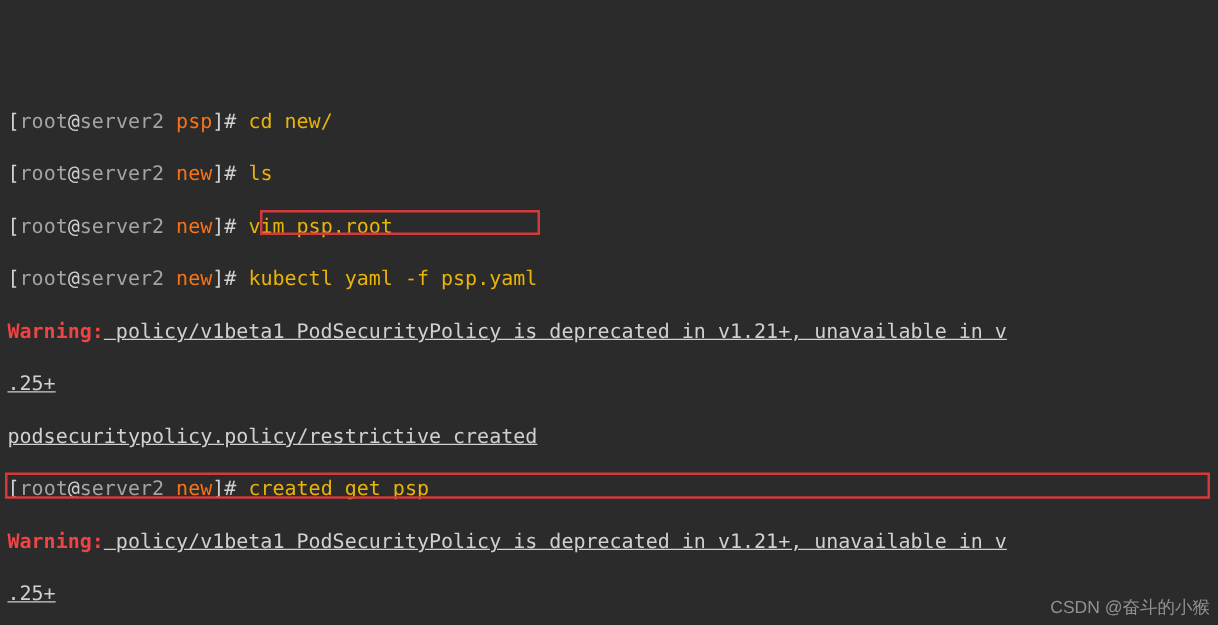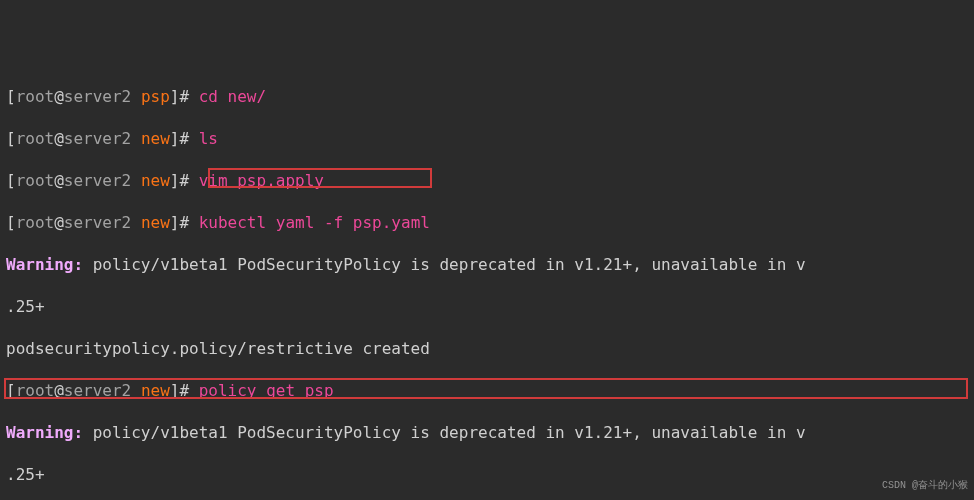--- a/index.html
+++ b/index.html
@@ -13,52 +13,52 @@
     height: 500px;
     overflow: hidden;
     padding: 2px 6px;
     white-space: pre;
     position: relative;
   }
   .bracket { color: #d0d0d0; }
   .user-host { color: #a3a3a3; }
   .path { color: #f97316; }
   .hash { color: #d0d0d0; }
-  .cmd { color: #ec4899; }
-  .warn { color: #f0abfc; font-weight: bold; }
-  .msg { color: #d0d0d0; }
+  .cmd { color: #eab308; }
+  .warn { color: #ef4444; font-weight: bold; }
+  .msg { color: #d0d0d0; text-decoration: underline; }
   .highlight-box {
     border: 2px solid #d13b3b;
     position: absolute;
     pointer-events: none;
   }
   .watermark {
     position: absolute;
     bottom: 4px;
     right: 6px;
     color: #bdbdbd;
-    font-size: 10px;
+    font-size: 14px;
     opacity: 0.7;
-    font-family: Liberation Mono, monospace;
+    font-family: Liberation Sans, sans-serif;
   }
   .line { display: block; }
 </style>
 </head>
 <body>
 
 
 
 <span class="line"><span class="bracket">[</span><span class="user-host">root</span><span class="bracket">@</span><span class="user-host">server2</span> <span class="path">psp</span><span class="bracket">]</span><span class="hash"># </span><span class="cmd">cd new/</span></span>
 <span class="line"><span class="bracket">[</span><span class="user-host">root</span><span class="bracket">@</span><span class="user-host">server2</span> <span class="path">new</span><span class="bracket">]</span><span class="hash"># </span><span class="cmd">ls</span></span>
-<span class="line"><span class="bracket">[</span><span class="user-host">root</span><span class="bracket">@</span><span class="user-host">server2</span> <span class="path">new</span><span class="bracket">]</span><span class="hash"># </span><span class="cmd">vim psp.apply</span></span>
+<span class="line"><span class="bracket">[</span><span class="user-host">root</span><span class="bracket">@</span><span class="user-host">server2</span> <span class="path">new</span><span class="bracket">]</span><span class="hash"># </span><span class="cmd">vim psp.root</span></span>
 <span class="line"><span class="bracket">[</span><span class="user-host">root</span><span class="bracket">@</span><span class="user-host">server2</span> <span class="path">new</span><span class="bracket">]</span><span class="hash"># </span><span class="cmd">kubectl yaml -f psp.yaml</span></span>
 <span class="line"><span class="warn">Warning:</span><span class="msg"> policy/v1beta1 PodSecurityPolicy is deprecated in v1.21+, unavailable in v</span></span>
 <span class="line"><span class="msg">.25+</span></span>
 <span class="line"><span class="msg">podsecuritypolicy.policy/restrictive created</span></span>
-<span class="line"><span class="bracket">[</span><span class="user-host">root</span><span class="bracket">@</span><span class="user-host">server2</span> <span class="path">new</span><span class="bracket">]</span><span class="hash"># </span><span class="cmd">policy get psp</span></span>
+<span class="line"><span class="bracket">[</span><span class="user-host">root</span><span class="bracket">@</span><span class="user-host">server2</span> <span class="path">new</span><span class="bracket">]</span><span class="hash"># </span><span class="cmd">created get psp</span></span>
 <span class="line"><span class="warn">Warning:</span><span class="msg"> policy/v1beta1 PodSecurityPolicy is deprecated in v1.21+, unavailable in v</span></span>
 <span class="line"><span class="msg">.25+</span></span>
 
 
 
 
 
 
 
 

